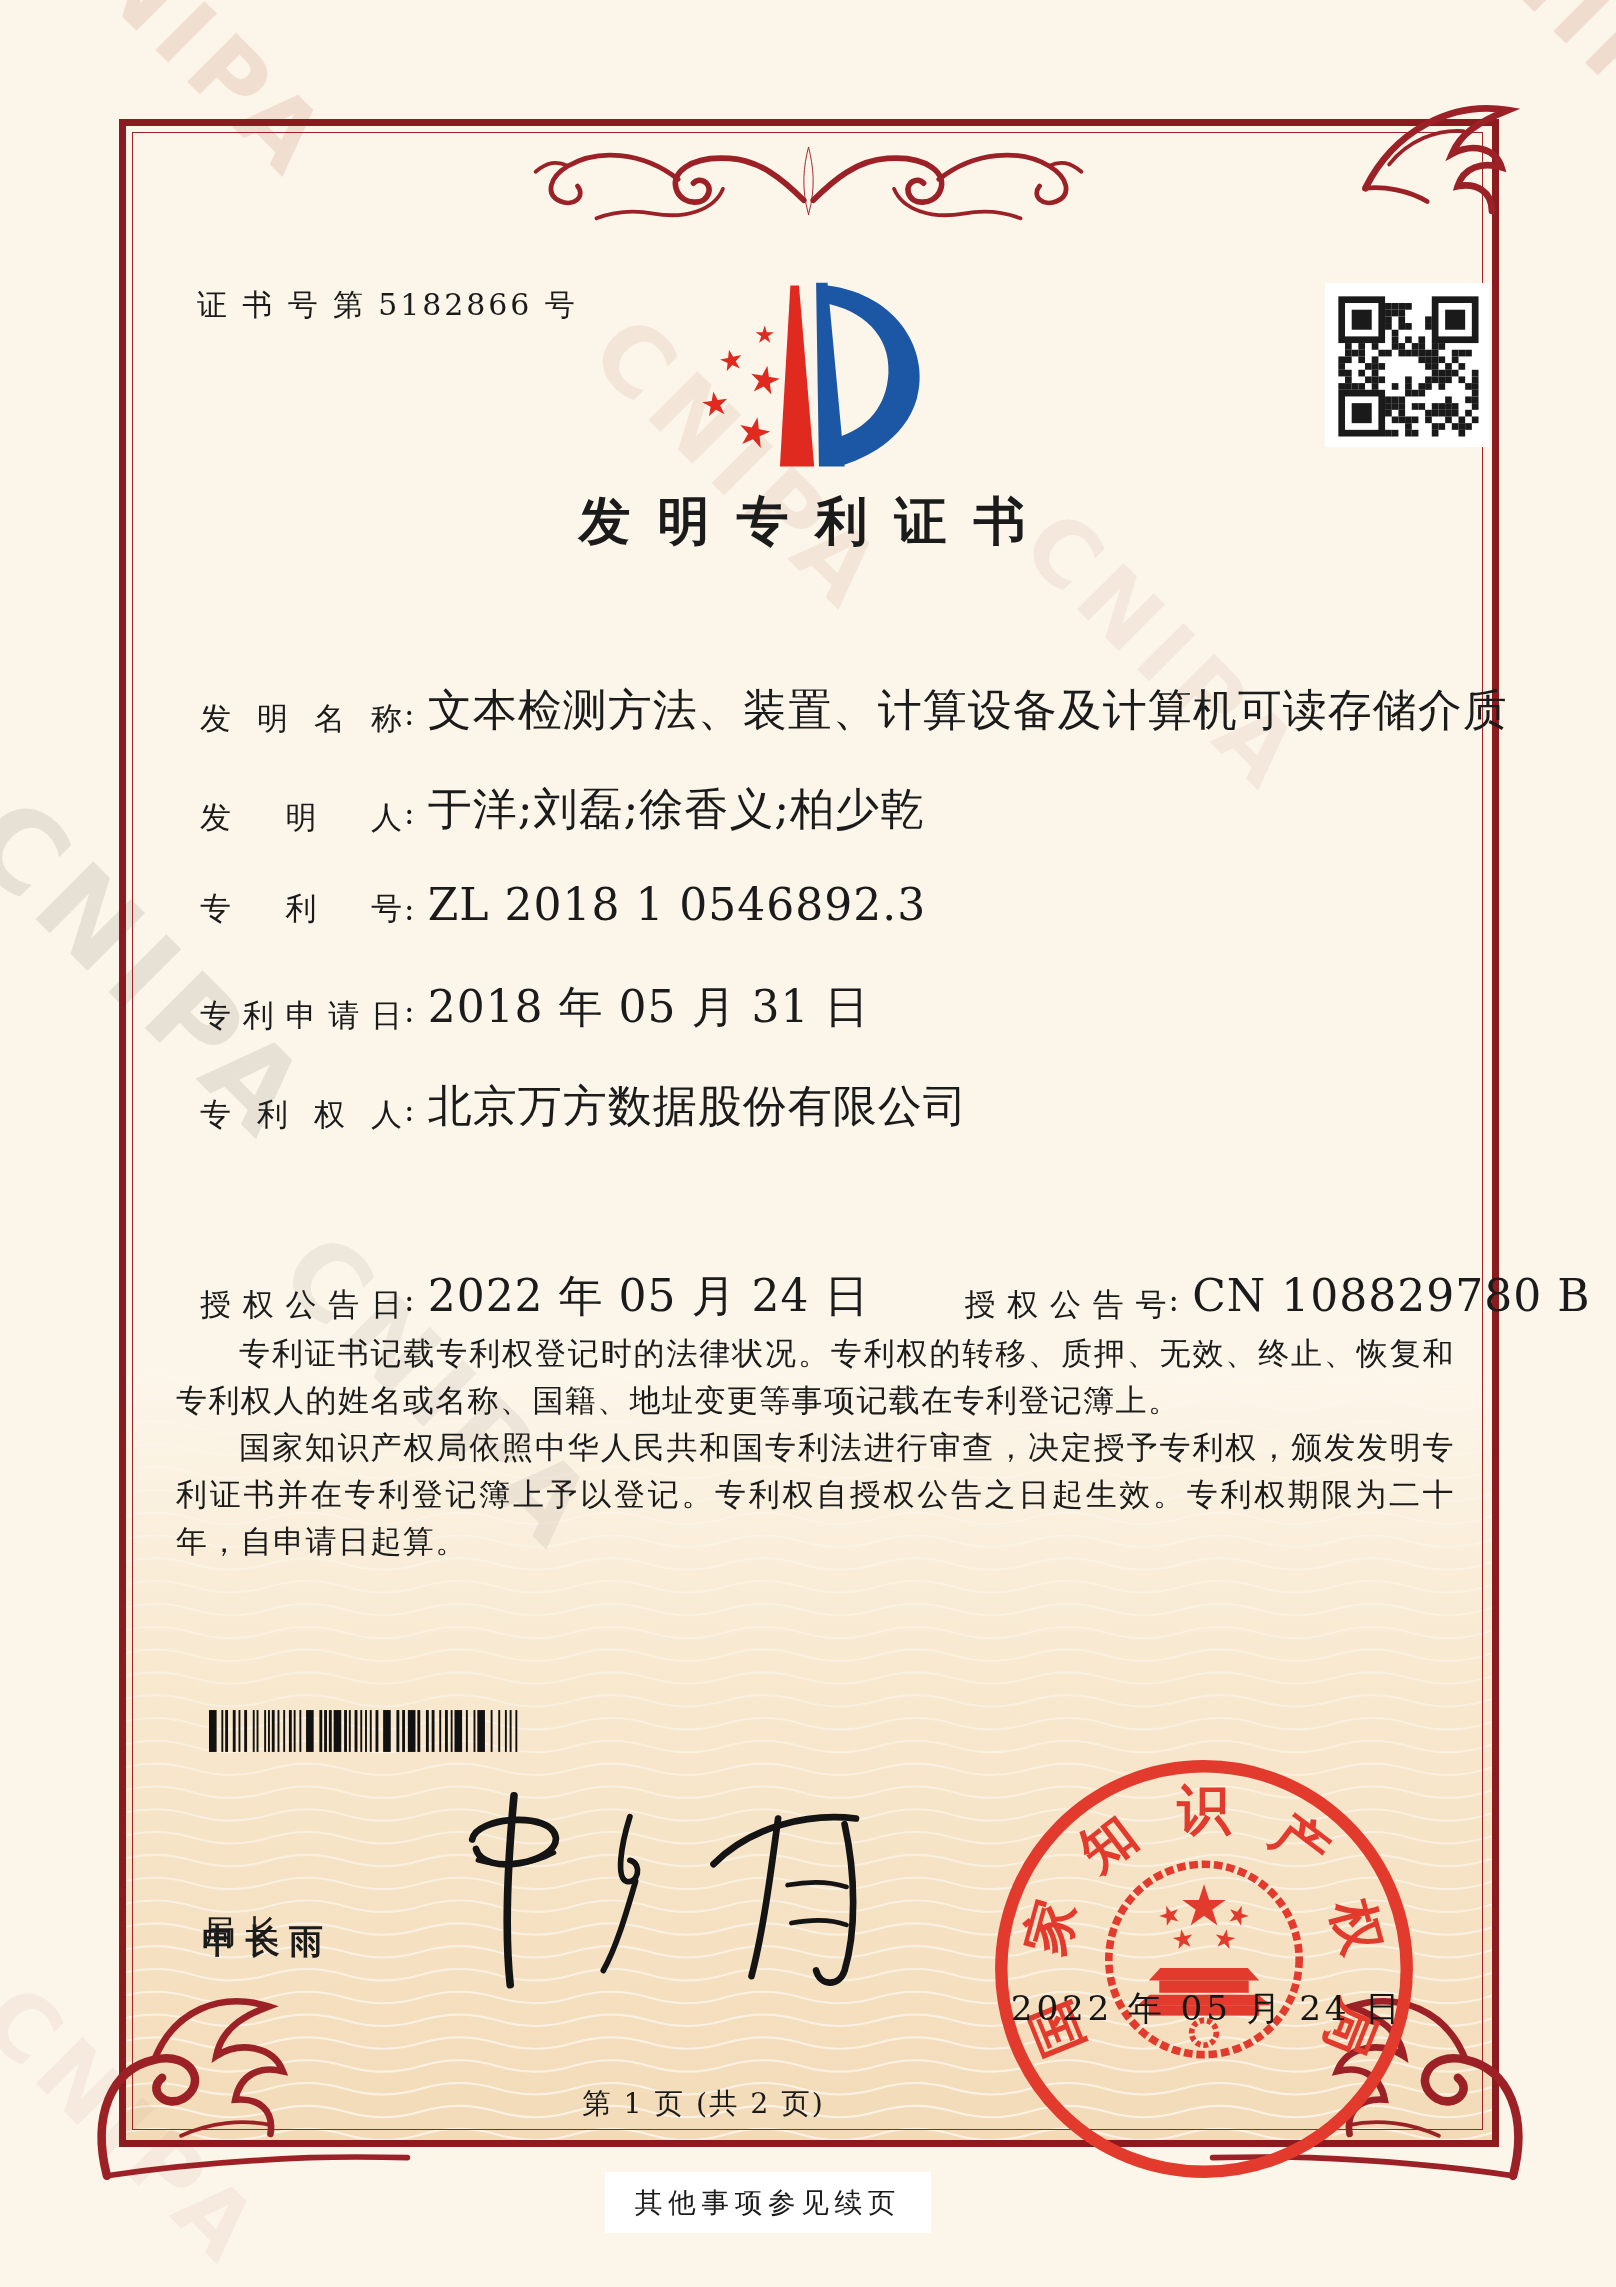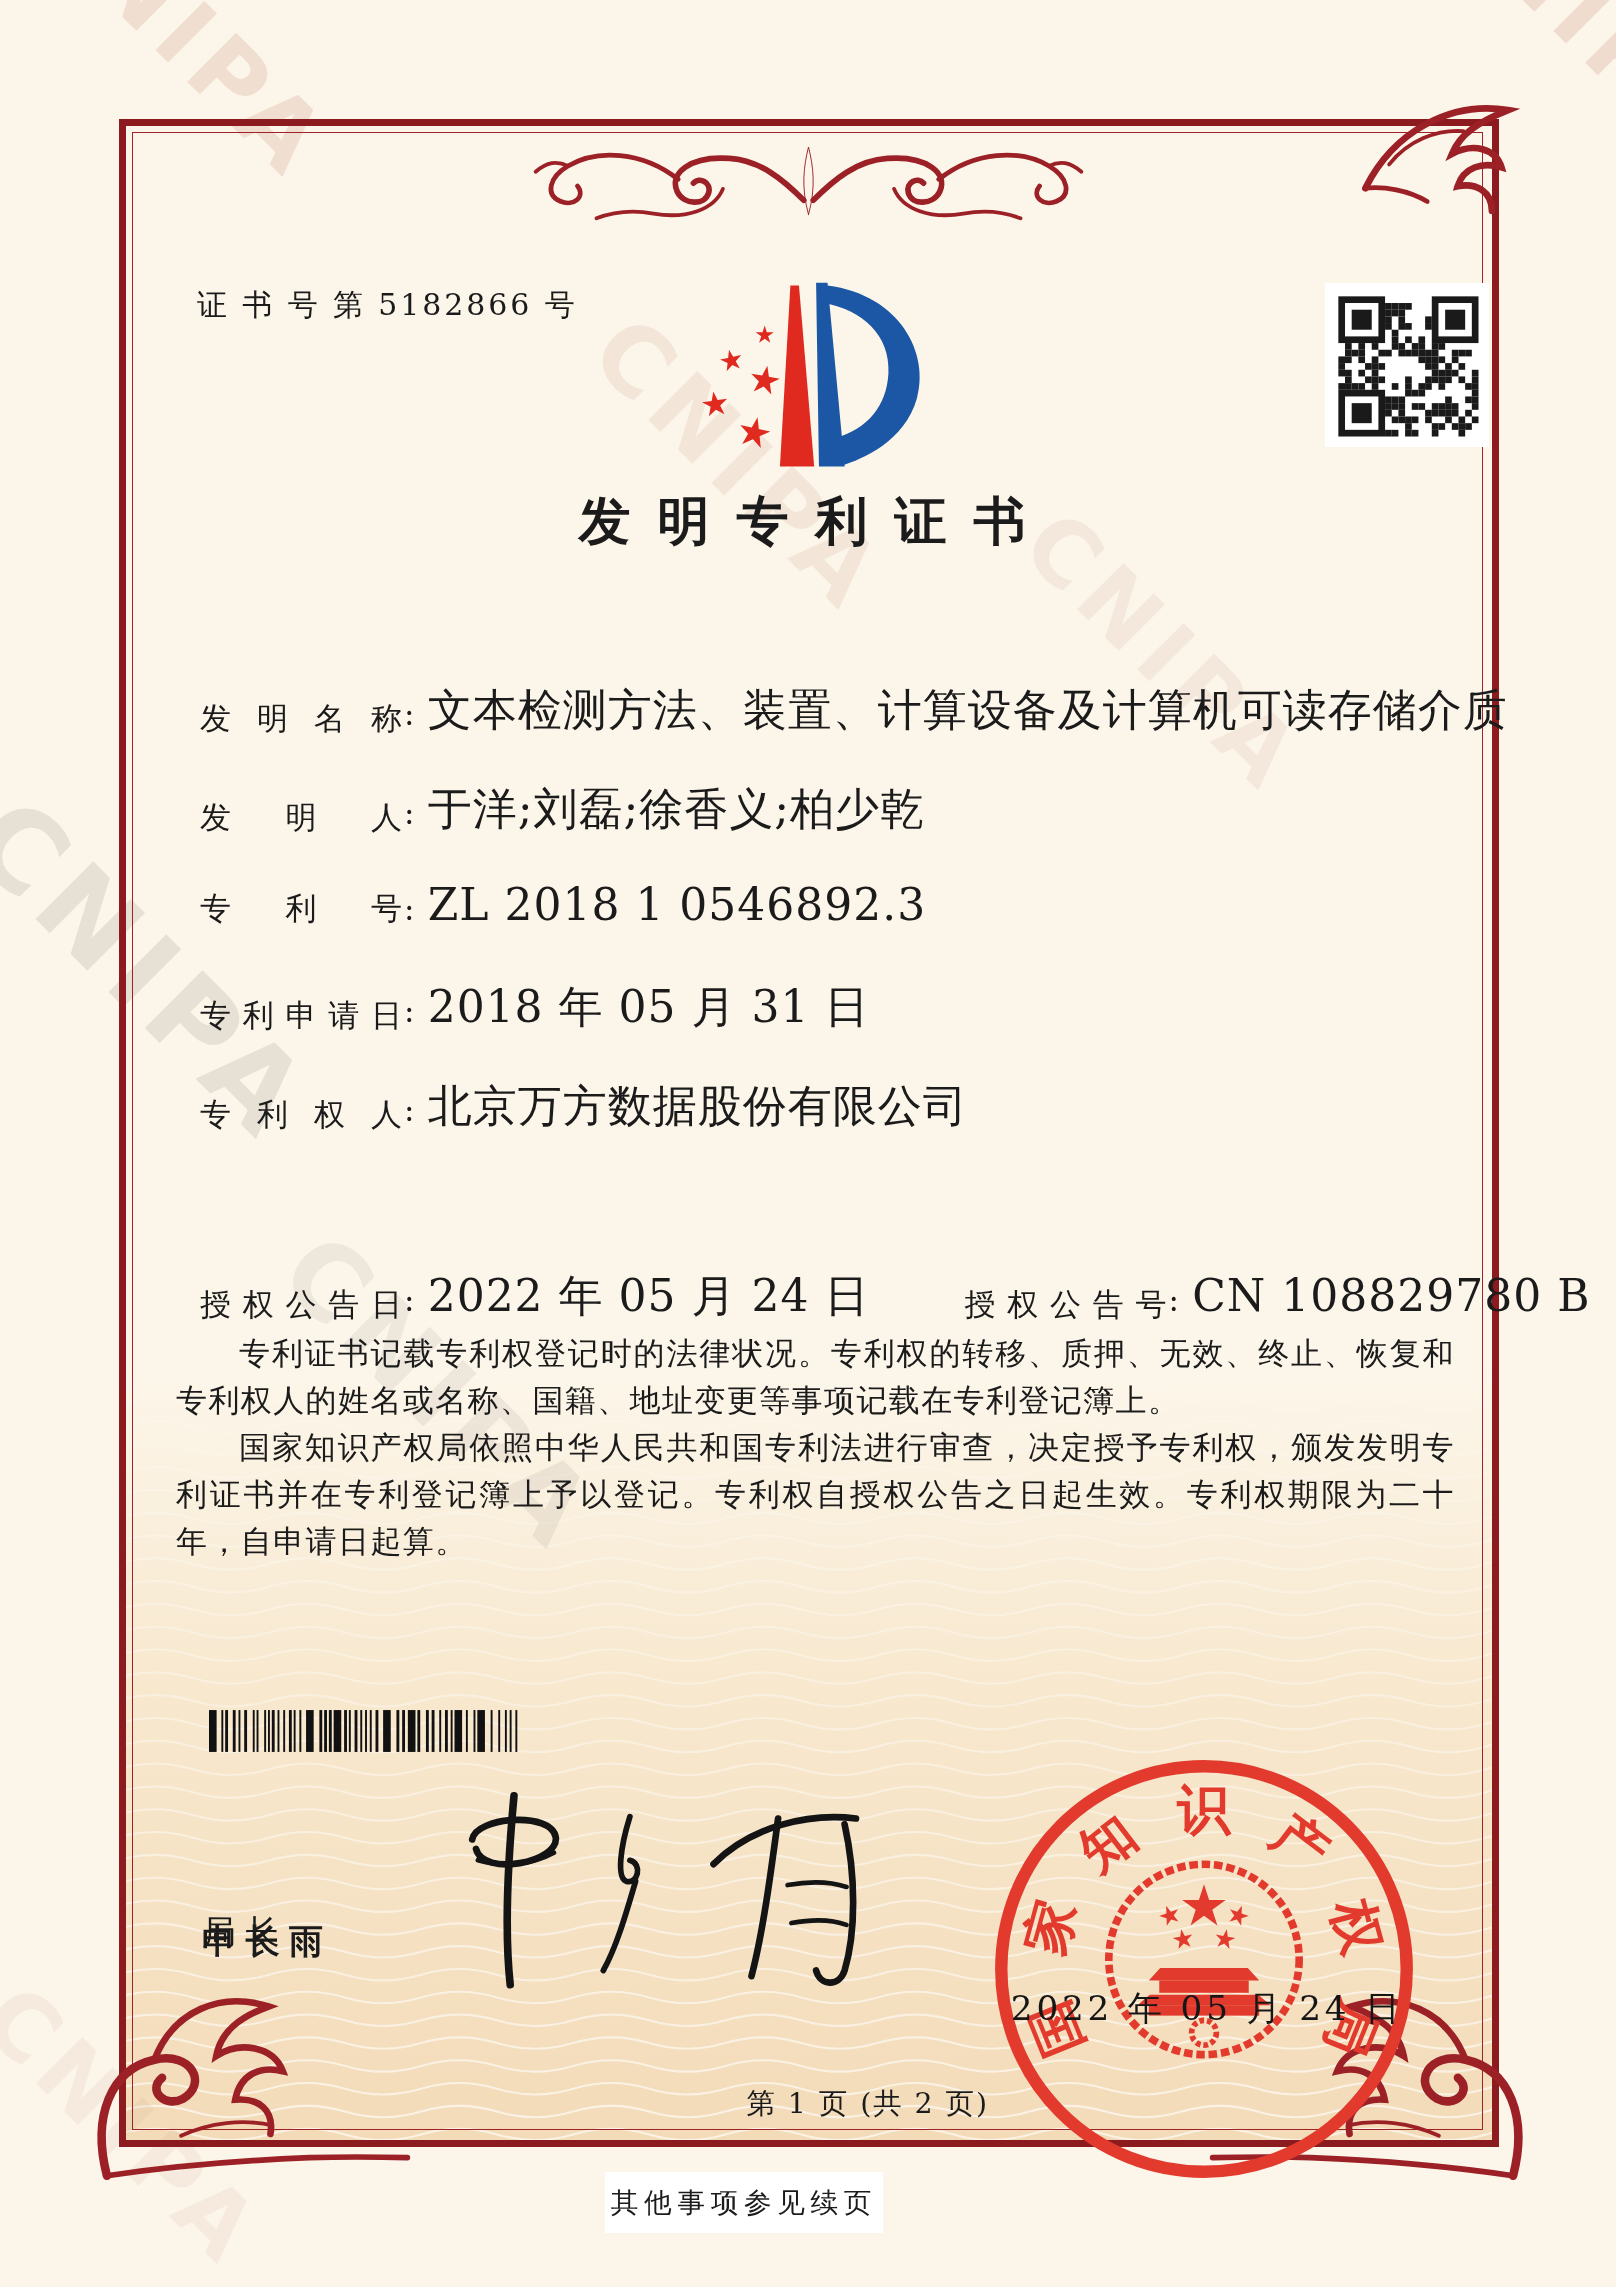--- a/index.html
+++ b/index.html
@@ -44,23 +44,23 @@
                font-family:"DejaVu Sans","Liberation Sans",sans-serif;font-weight:700;}
   .signature{position:absolute;left:409px;top:1790px;z-index:4;}
   .signature path{fill:none;stroke:#141414;stroke-linecap:round;stroke-linejoin:round;}
   
   .seal{position:absolute;left:987px;top:1752px;z-index:5;}
   .seal-char{font-size:56px;font-weight:700;text-anchor:middle;fill:#e23b2e;
              font-family:"DejaVu Serif","Liberation Serif",serif;}
   .seal-date{font-size:36px;letter-spacing:4px;fill:#161616;
              font-family:"DejaVu Serif","Liberation Serif",serif;}
   
-  .pageinfo{position:absolute;left:418px;top:2085px;width:571px;text-align:right;
+  .pageinfo{position:absolute;left:418px;top:2085px;width:571px;text-align:center;
             font-size:28.5px;letter-spacing:1.9px;z-index:4;}
-  .contnote{position:absolute;left:605px;top:2172px;width:278px;height:61px;background:#ffffff;
+  .contnote{position:absolute;left:605px;top:2172px;width:326px;height:61px;background:#ffffff;
             z-index:4;display:flex;align-items:center;justify-content:center;
             font-size:27.6px;letter-spacing:5.7px;}
 </style>
 </head>
 <body>
 
 <div class="page">
 
   <span class="wm" style="left:0px;top:-24px;font-size:95px;color:rgba(205,148,128,0.24);">CNIPA</span>
   <span class="wm" style="left:1398px;top:-43px;font-size:95px;color:rgba(205,148,128,0.26);">CNIPA</span>

